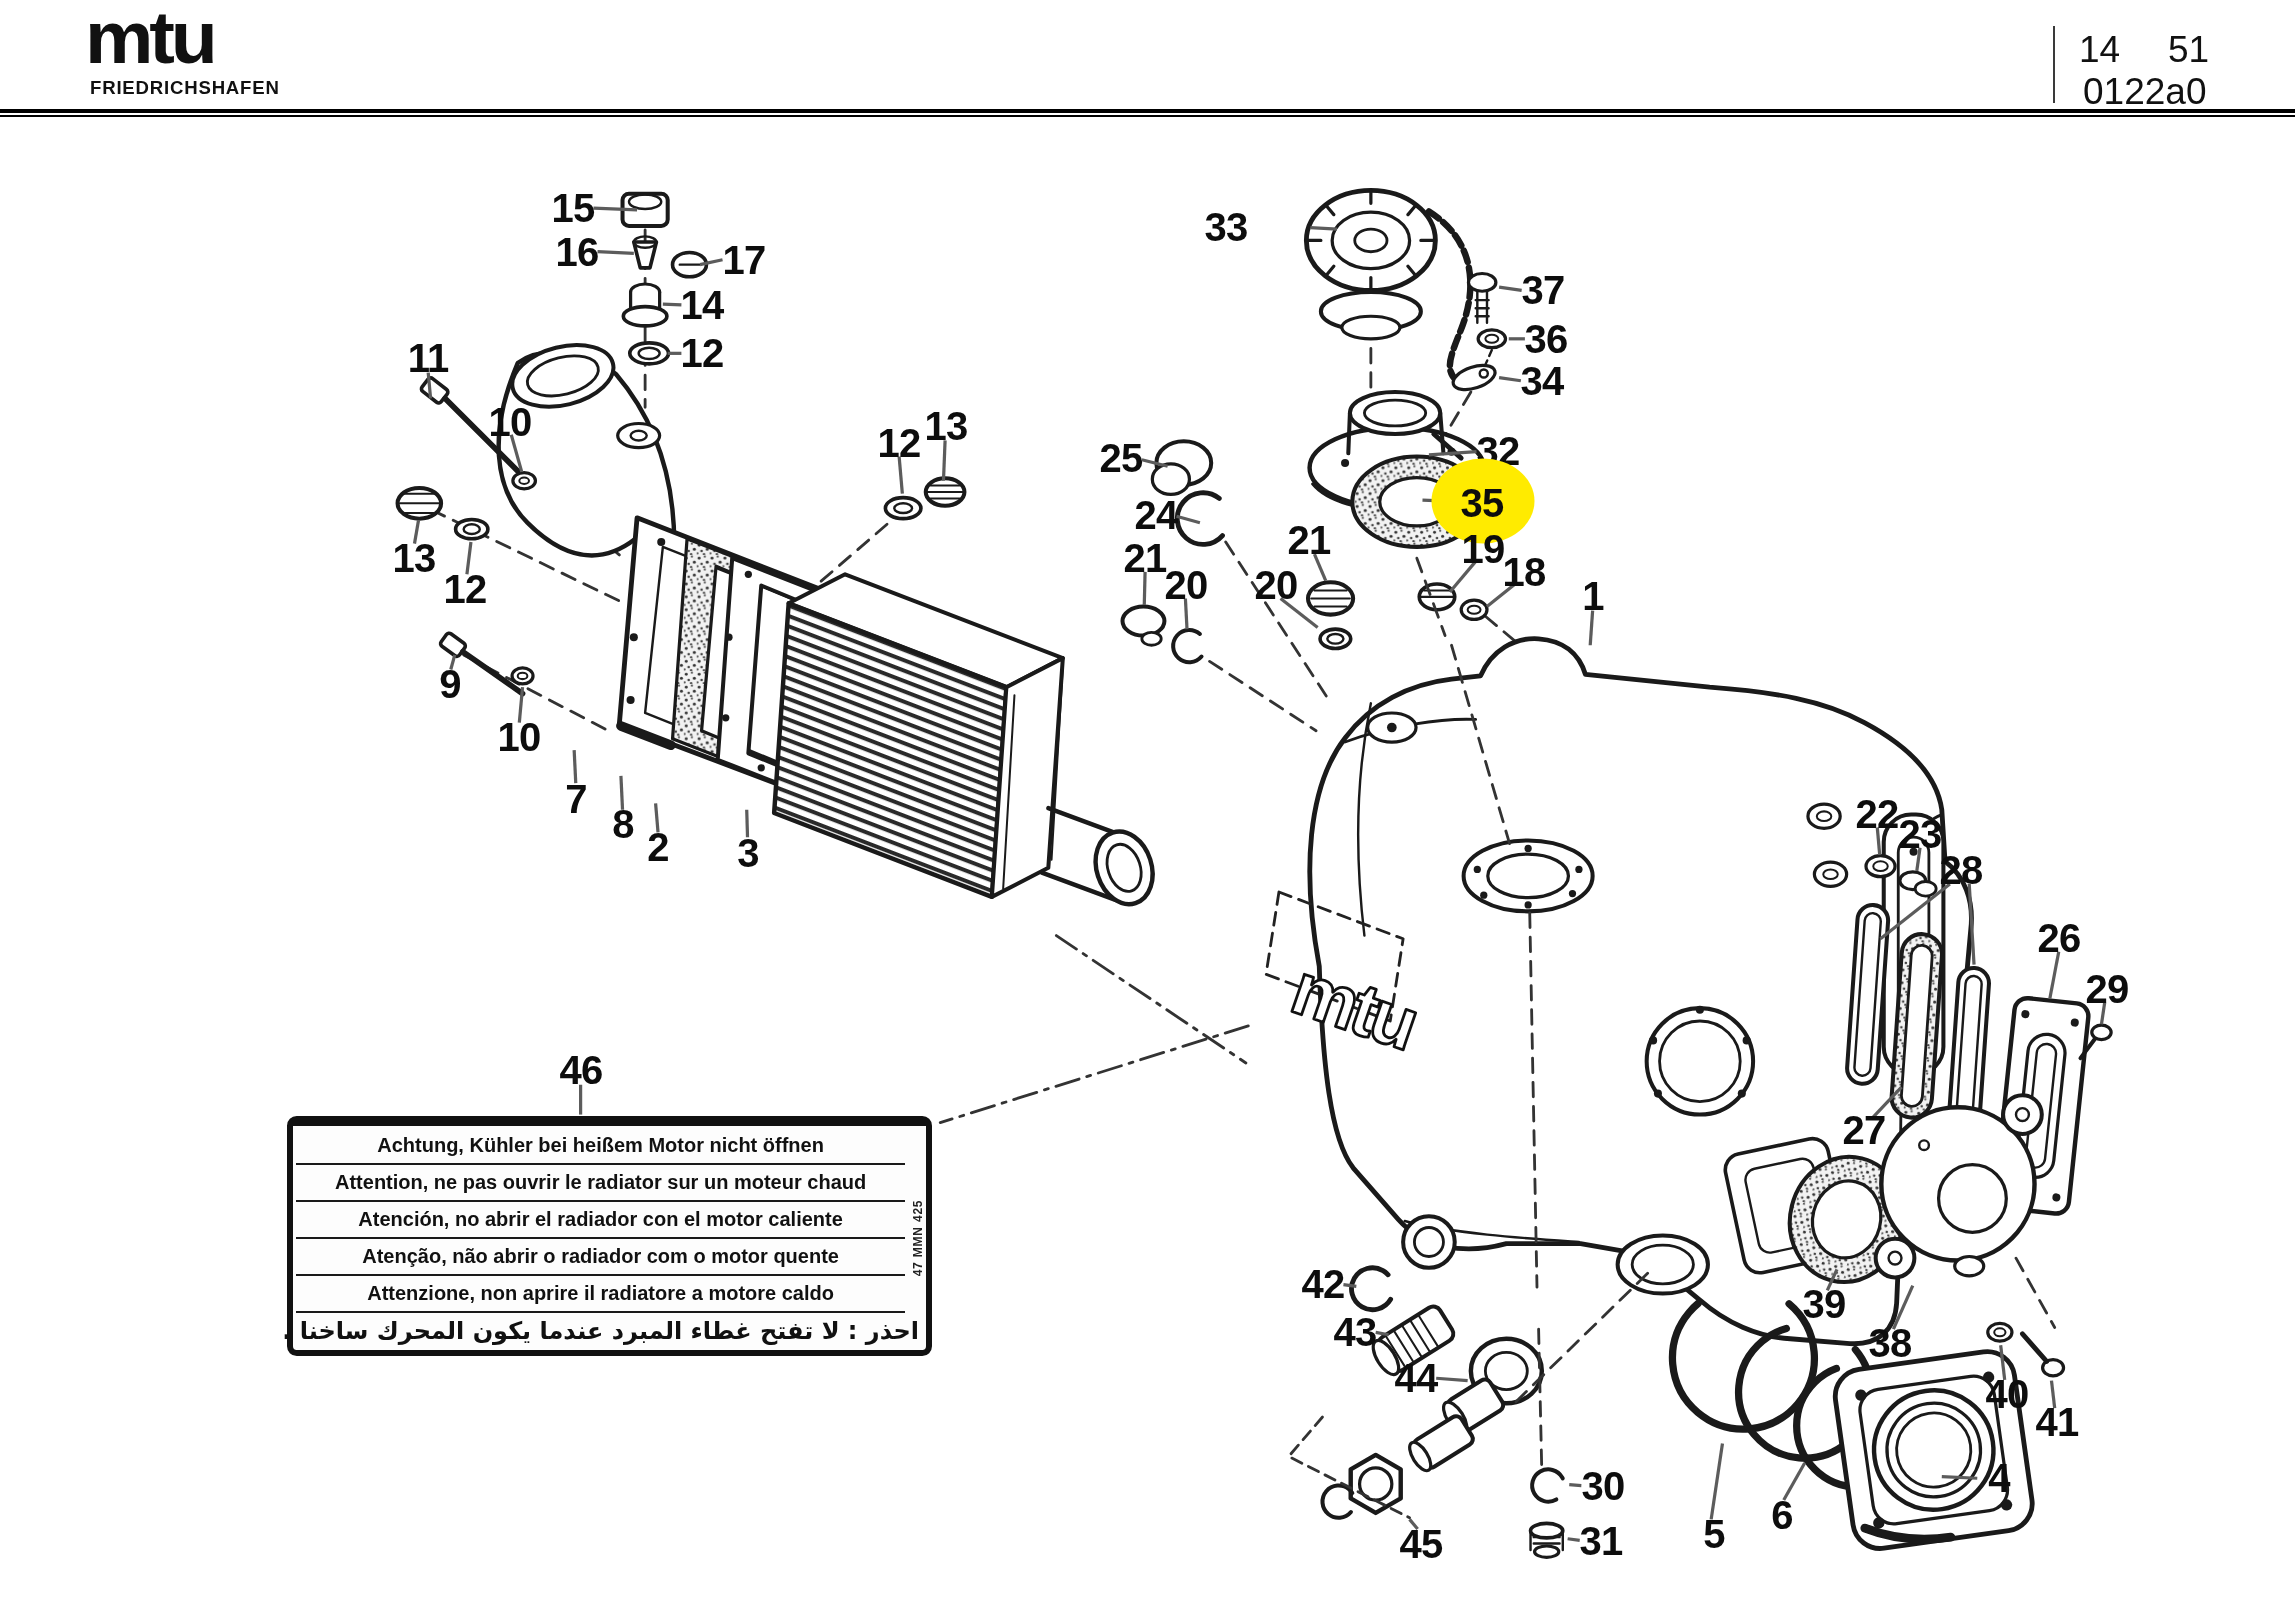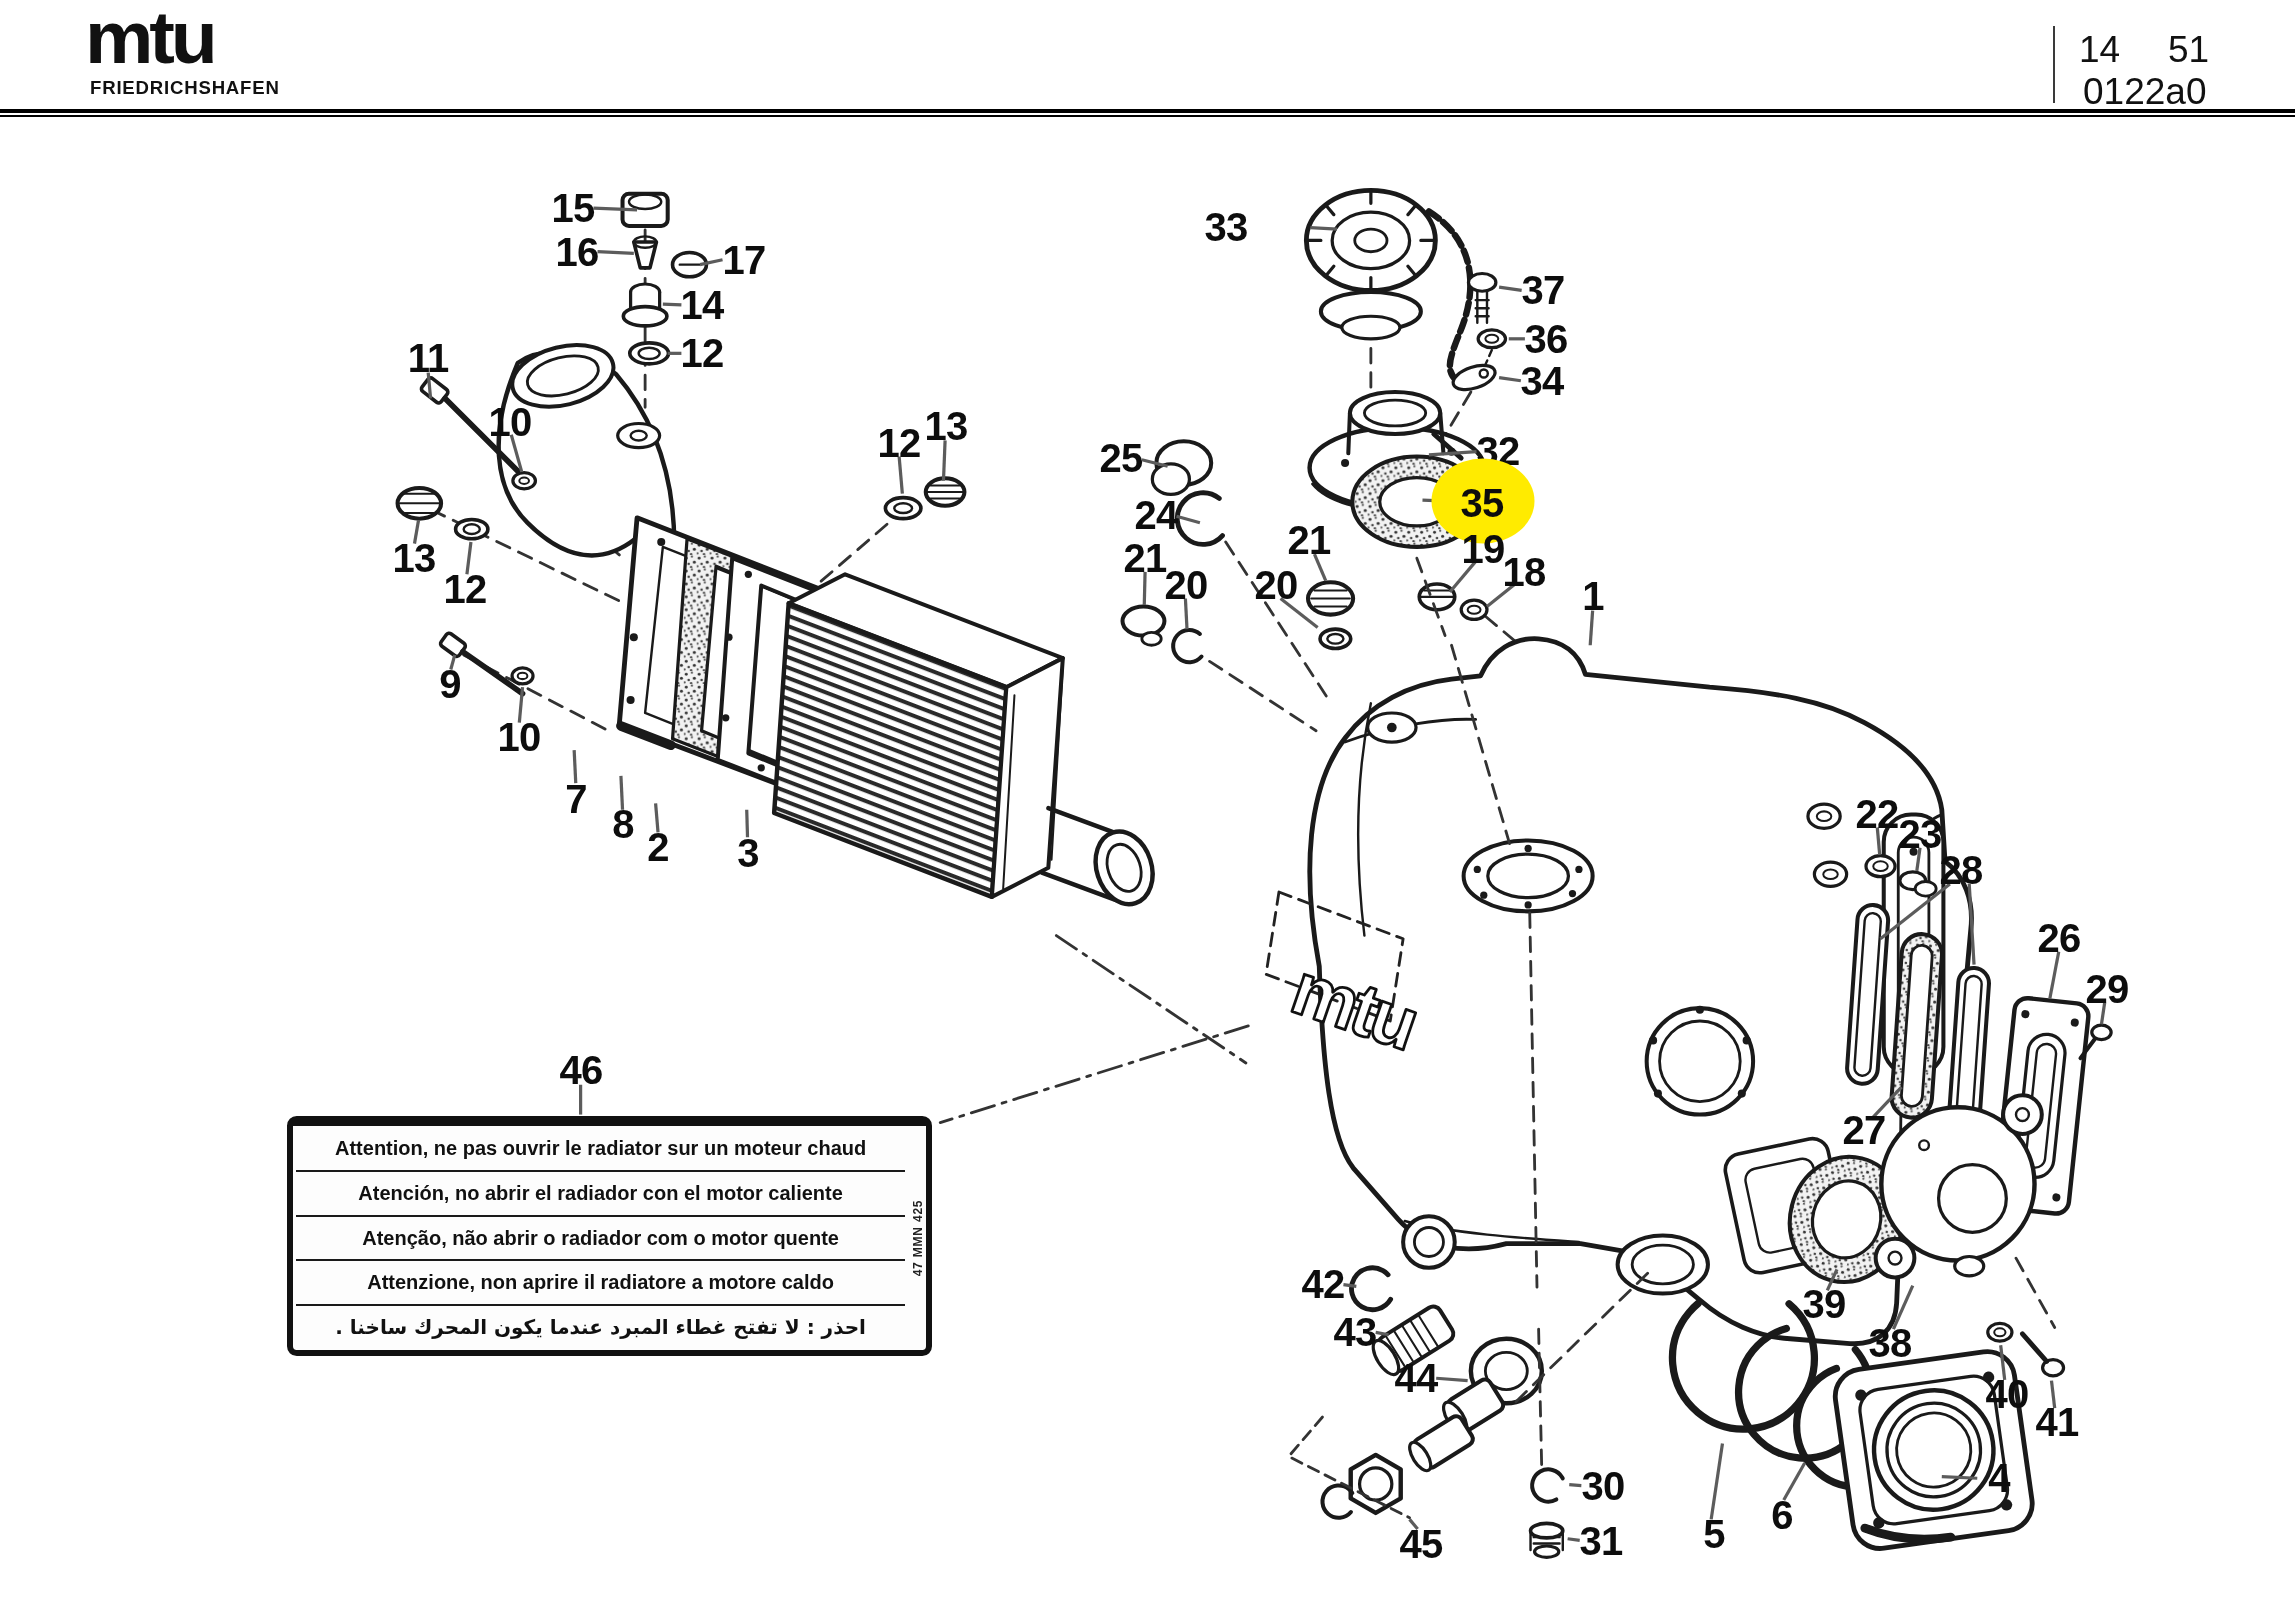--- a/index.html
+++ b/index.html
@@ -31,21 +31,21 @@
   .hl{position:absolute;transform:translate(-50%,-50%);border-radius:50%;}
 
   
   .warnbox{position:absolute;left:287px;top:1116px;width:645px;height:240px;
            border:6.5px solid #111;border-top-width:10.5px;border-radius:9.7px;
            background:#fdfdfd;box-sizing:border-box;}
   .warnrows{position:absolute;left:3.2px;right:21px;top:1.6px;bottom:1.6px;display:flex;flex-direction:column;}
   .warnrow{flex:1;display:flex;align-items:center;justify-content:center;
            border-bottom:2.4px solid #1a1a1a;font-size:20px;font-weight:700;white-space:nowrap;}
   .warnrow:last-child{border-bottom:none;font-family:"DejaVu Sans","Liberation Sans",sans-serif;
-           font-size:20px;direction:rtl;}
+           font-size:24px;direction:rtl;}
   .warnside{position:absolute;right:0.8px;top:50%;transform:translateY(-50%) rotate(180deg);
             writing-mode:vertical-rl;font-size:12px;font-weight:700;letter-spacing:0.8px;color:#222;}
 </style>
 </head>
 <body>
 
 <div class="logo-word">mtu</div>
 <div class="logo-sub">FRIEDRICHSHAFEN</div>
 <div class="vrule"></div>
 <div class="hdr-num" id="hdr-left">14</div>
@@ -498,20 +498,21 @@
     <div class="callout" style="left: 1601px; top: 1541px;">31</div>
     <div class="callout" style="left: 1323px; top: 1284px;">42</div>
     <div class="callout" style="left: 1355px; top: 1332px;">43</div>
     <div class="callout" style="left: 1416px; top: 1378px;">44</div>
     <div class="callout" style="left: 1421px; top: 1544px;">45</div>
     <div class="callout" style="left: 581px; top: 1070px;">46</div>
   </div>
 
 <div class="warnbox">
   <div class="warnrows">
+    <div class="warnrow">Achtung, Kühler bei heißem Motor nicht öffnen</div>
     <div class="warnrow">Attention, ne pas ouvrir le radiator sur un moteur chaud</div>
     <div class="warnrow">Atención, no abrir el radiador con el motor caliente</div>
     <div class="warnrow">Atenção, não abrir o radiador com o motor quente</div>
     <div class="warnrow">Attenzione, non aprire il radiatore a motore caldo</div>
     <div class="warnrow">احذر : لا تفتح غطاء المبرد عندما يكون المحرك ساخنا .</div>
   </div>
   <div class="warnside">47 MMN 425</div>
 </div>
 
 <div class="footer-code">C0140122a0</div>

